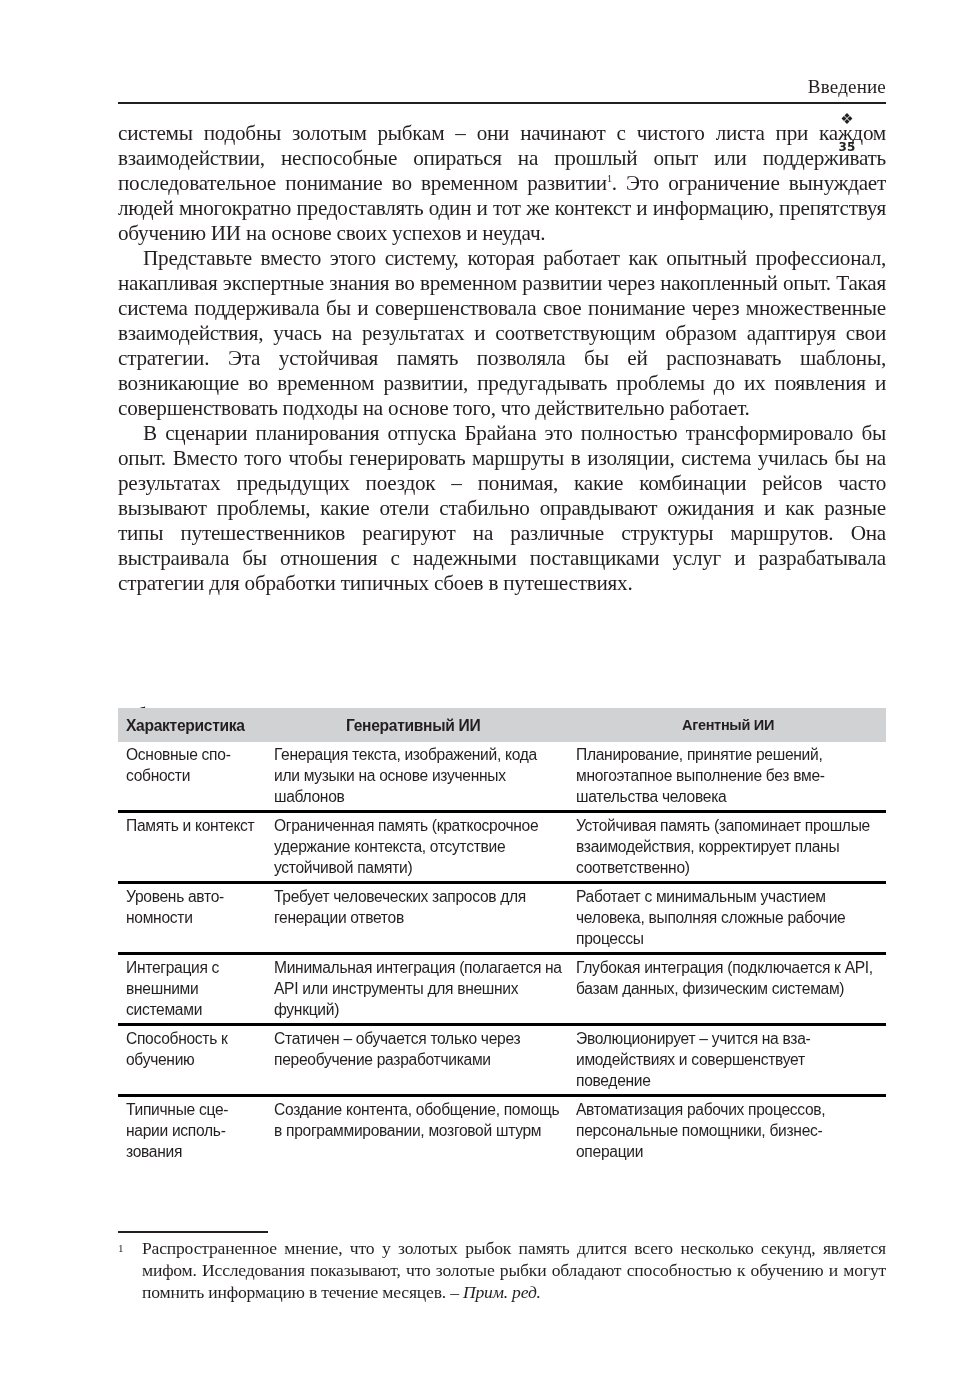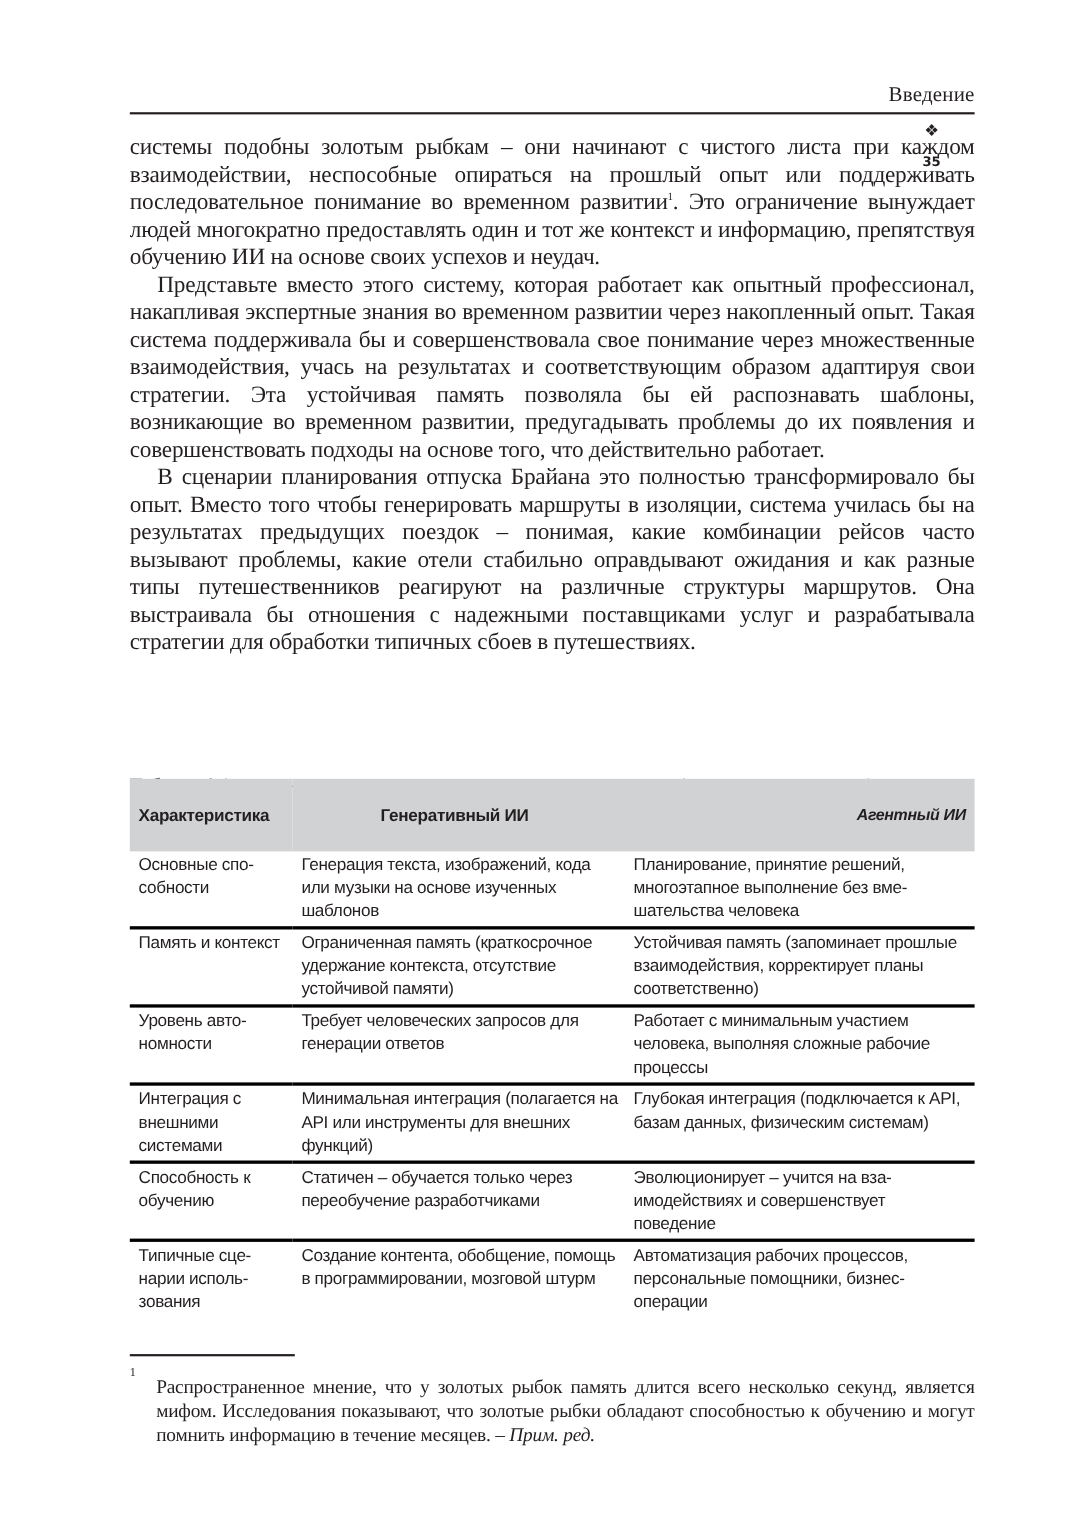--- a/index.html
+++ b/index.html
@@ -10,34 +10,34 @@
   .running-head .orn { font-size: 15px; }
   .running-head .pageno { font-family: "DejaVu Sans", sans-serif; font-weight: bold; font-size: 12px; }
   .head-rule { position: absolute; top: 102px; left: 0; width: 768px; height: 2px; background: #231f20; }
   .body-text { position: absolute; top: 121px; left: 0; width: 768px; font-family: Liberation Serif, serif; font-size: 21.2px; line-height: 25px; text-align: justify; hyphens: manual; letter-spacing: -0.25px; }
   .body-text p { margin: 0; }
   .body-text p.indent { text-indent: 25px; }
   sup { font-size: 10px; vertical-align: 8px; line-height: 0; }
   .caption { position: absolute; top: 672px; left: 0; width: 768px; font-family: "Liberation Sans", sans-serif; font-size: 15.5px; white-space: nowrap; letter-spacing: -0.35px; margin-top: 32px; }
   .caption .lbl { font-family: "Liberation Serif", serif; font-weight: bold; font-size: 17px; letter-spacing: 0; }
   table.cmp { position: absolute; top: 708px; left: 0; width: 768px; border-collapse: collapse; font-family: "Liberation Sans", sans-serif; font-size: 15.6px; line-height: 21px; letter-spacing: -0.3px; }
-  table.cmp th { background: #d1d2d4; text-align: left; font-weight: bold; height: 34px; padding: 16px 8px; font-size: 15.6px; }
+  table.cmp th { background: #d1d2d4; text-align: left; font-weight: bold; height: 34px; padding: 0 8px; font-size: 15.6px; }
   table.cmp th.c2 { padding-left: 16px; text-align: left; }
   table.cmp th.c2 span { margin-left: 64px; }
-  table.cmp th.c3 { text-align: right; font-size: 14.5px; font-style: italic; }
+  table.cmp th.c3 { text-align: center; font-size: 14.5px; }
   table.cmp td { vertical-align: top; padding: 2px 6px 3px 8px; }
   table.cmp tr.row td { border-bottom: 3px solid #000000; }
   table.cmp tr.row:last-child td { border-bottom: none; }
   table.cmp td.c1 { width: 134px; }
   table.cmp td.c2 { width: 290px; padding-left: 8px; margin-left: 32px; }
   table.cmp td.c3 { padding-left: 6px; margin-top: 24px; }
   .fn-rule { position: absolute; top: 1231px; left: 0; width: 150px; height: 2px; background: #231f20; }
   .footnote { position: absolute; top: 1237px; left: 0; width: 768px; font-family: "Liberation Serif", serif; font-size: 17.6px; line-height: 22px; text-align: justify; letter-spacing: -0.2px; }
   .footnote .num { position: absolute; left: 0; top: 0; font-size: 11px; }
-  .footnote .txt { display: block; margin-left: 24px; margin-top: 12px; }
+  .footnote .txt { display: block; margin-left: 24px; }
   .footnote em { font-style: italic; }
 </style>
 </head>
 <body>
 
 <div class="page">
   <div class="running-head">
     <span class="section">Введение</span>
     <span class="orn">❖</span>
     <span class="pageno">35</span>

